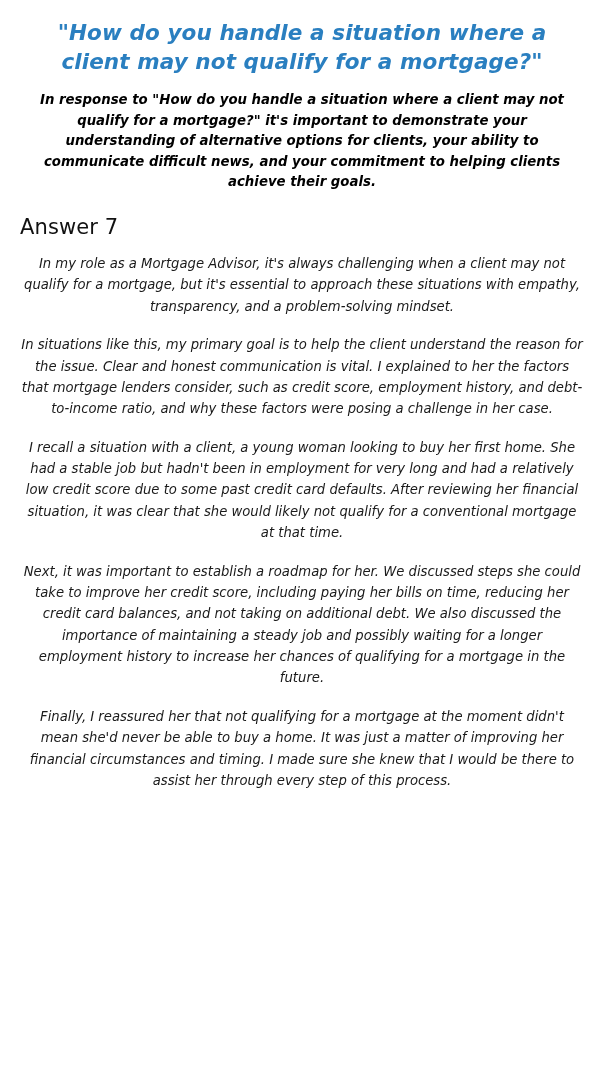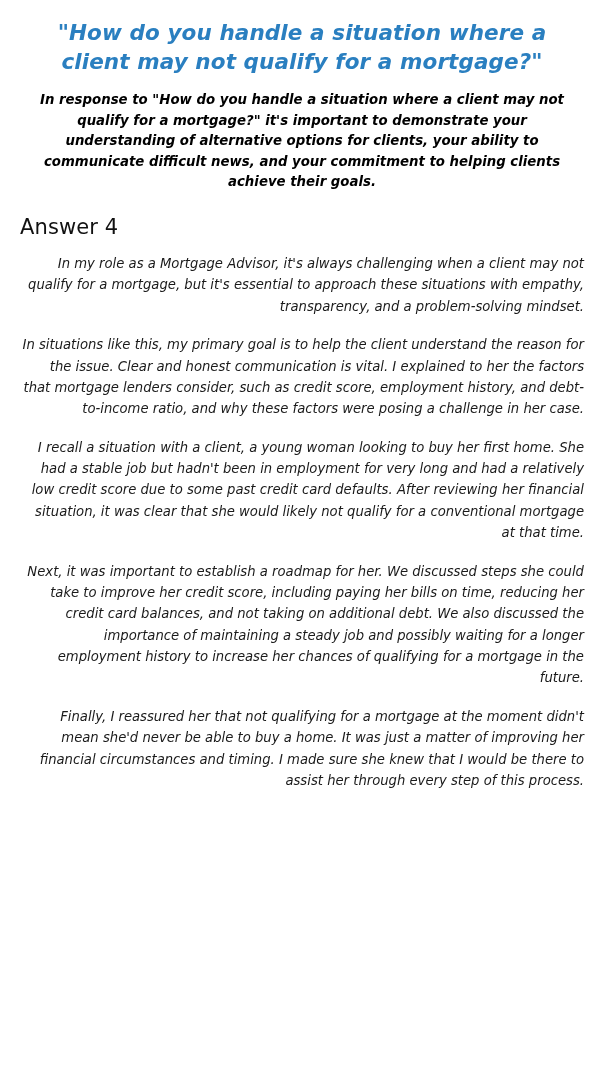--- a/index.html
+++ b/index.html
@@ -44,36 +44,36 @@
     color: #111111;
     margin: 0 0 14px 0;
     letter-spacing: 0.1px;
   }
   .para {
     font-style: italic;
     font-size: 13.2px;
     line-height: 1.62;
     color: #1a1a1a;
     margin: 0 0 17px 0;
-    text-align: right;
+    text-align: center;
   }
   .para:last-child {
     margin-bottom: 12px;
   }
 </style>
 </head>
 <body>
 
 <div class="page">
 
   <h1 class="title">"How do you handle a situation where a client may not qualify for a mortgage?"</h1>
 
   <p class="intro">In response to "How do you handle a situation where a client may not qualify for a mortgage?" it's important to demonstrate your understanding of alternative options for clients, your ability to communicate difficult news, and your commitment to helping clients achieve their goals.</p>
 
-  <h2 class="answer-heading">Answer 4</h2>
+  <h2 class="answer-heading">Answer 7</h2>
 
   <div class="answer-body">
     <p class="para">In my role as a Mortgage Advisor, it's always challenging when a client may not qualify for a mortgage, but it's essential to approach these situations with empathy, transparency, and a problem-solving mindset.</p>
     <p class="para">In situations like this, my primary goal is to help the client understand the reason for the issue. Clear and honest communication is vital. I explained to her the factors that mortgage lenders consider, such as credit score, employment history, and debt-to-income ratio, and why these factors were posing a challenge in her case.</p>
     <p class="para">I recall a situation with a client, a young woman looking to buy her first home. She had a stable job but hadn't been in employment for very long and had a relatively low credit score due to some past credit card defaults. After reviewing her financial situation, it was clear that she would likely not qualify for a conventional mortgage at that time.</p>
     <p class="para">Next, it was important to establish a roadmap for her. We discussed steps she could take to improve her credit score, including paying her bills on time, reducing her credit card balances, and not taking on additional debt. We also discussed the importance of maintaining a steady job and possibly waiting for a longer employment history to increase her chances of qualifying for a mortgage in the future.</p>
     <p class="para">Finally, I reassured her that not qualifying for a mortgage at the moment didn't mean she'd never be able to buy a home. It was just a matter of improving her financial circumstances and timing. I made sure she knew that I would be there to assist her through every step of this process.</p>
   </div>
 
 </div>

